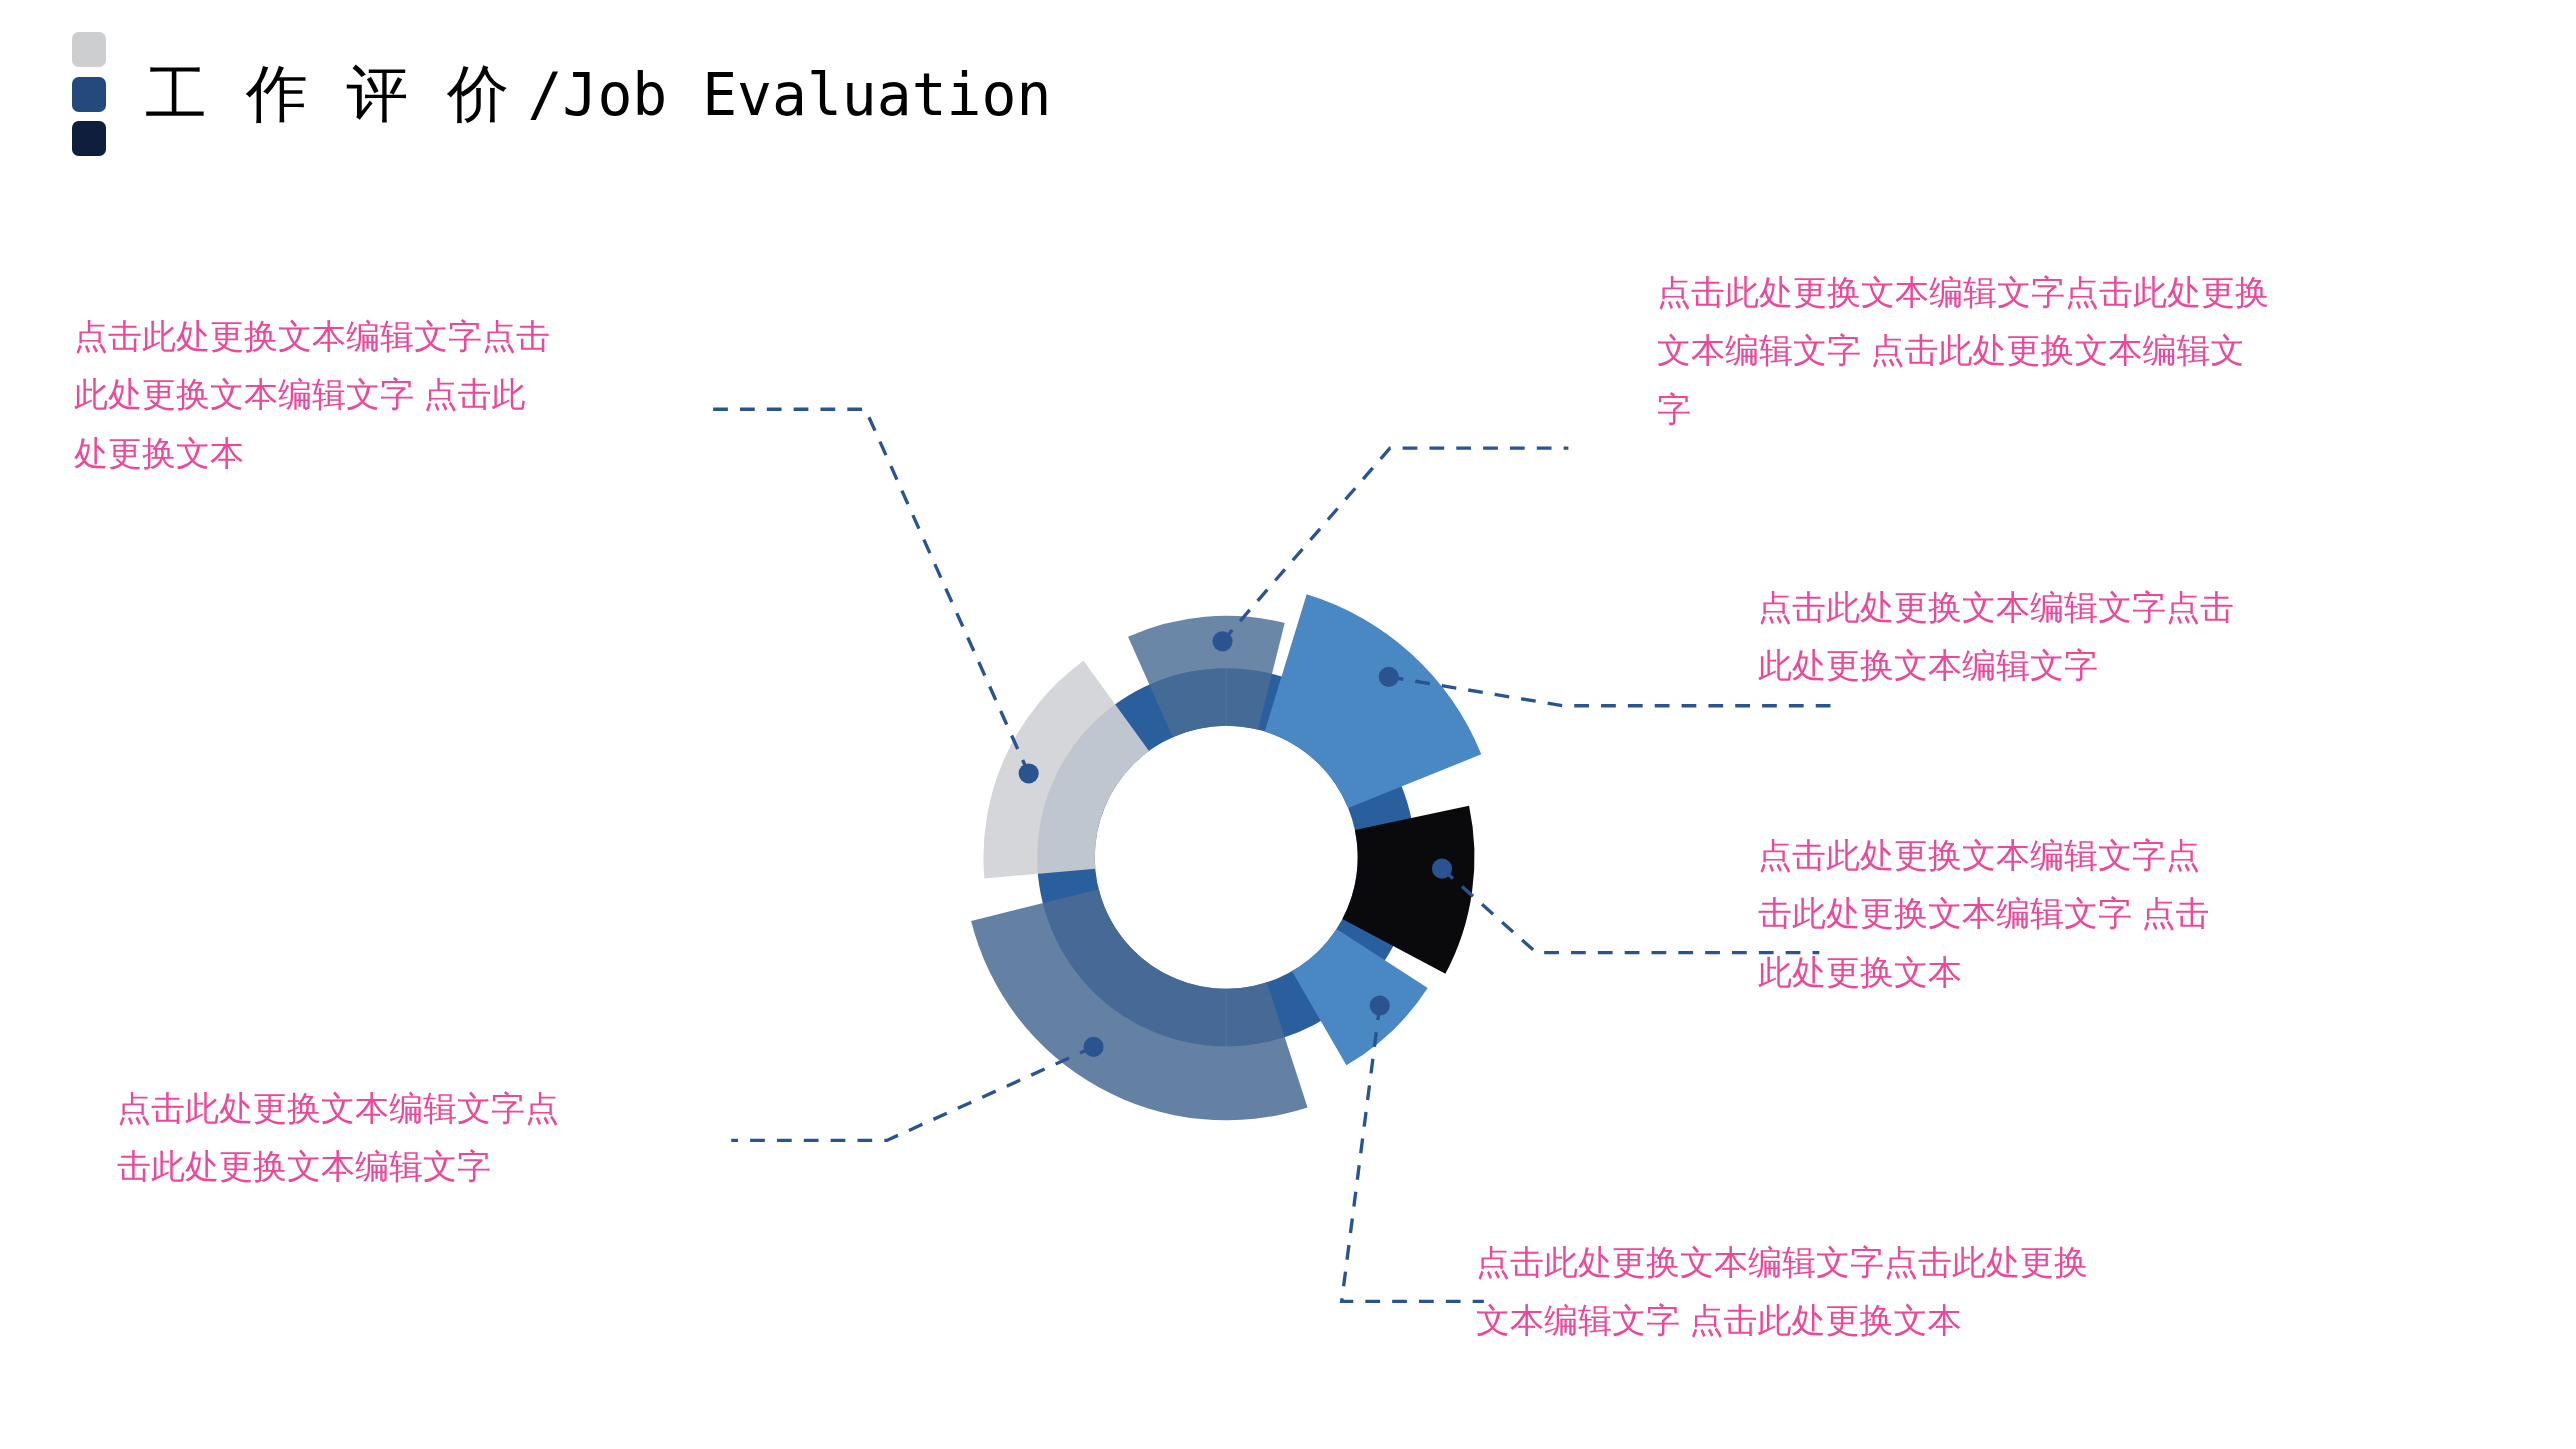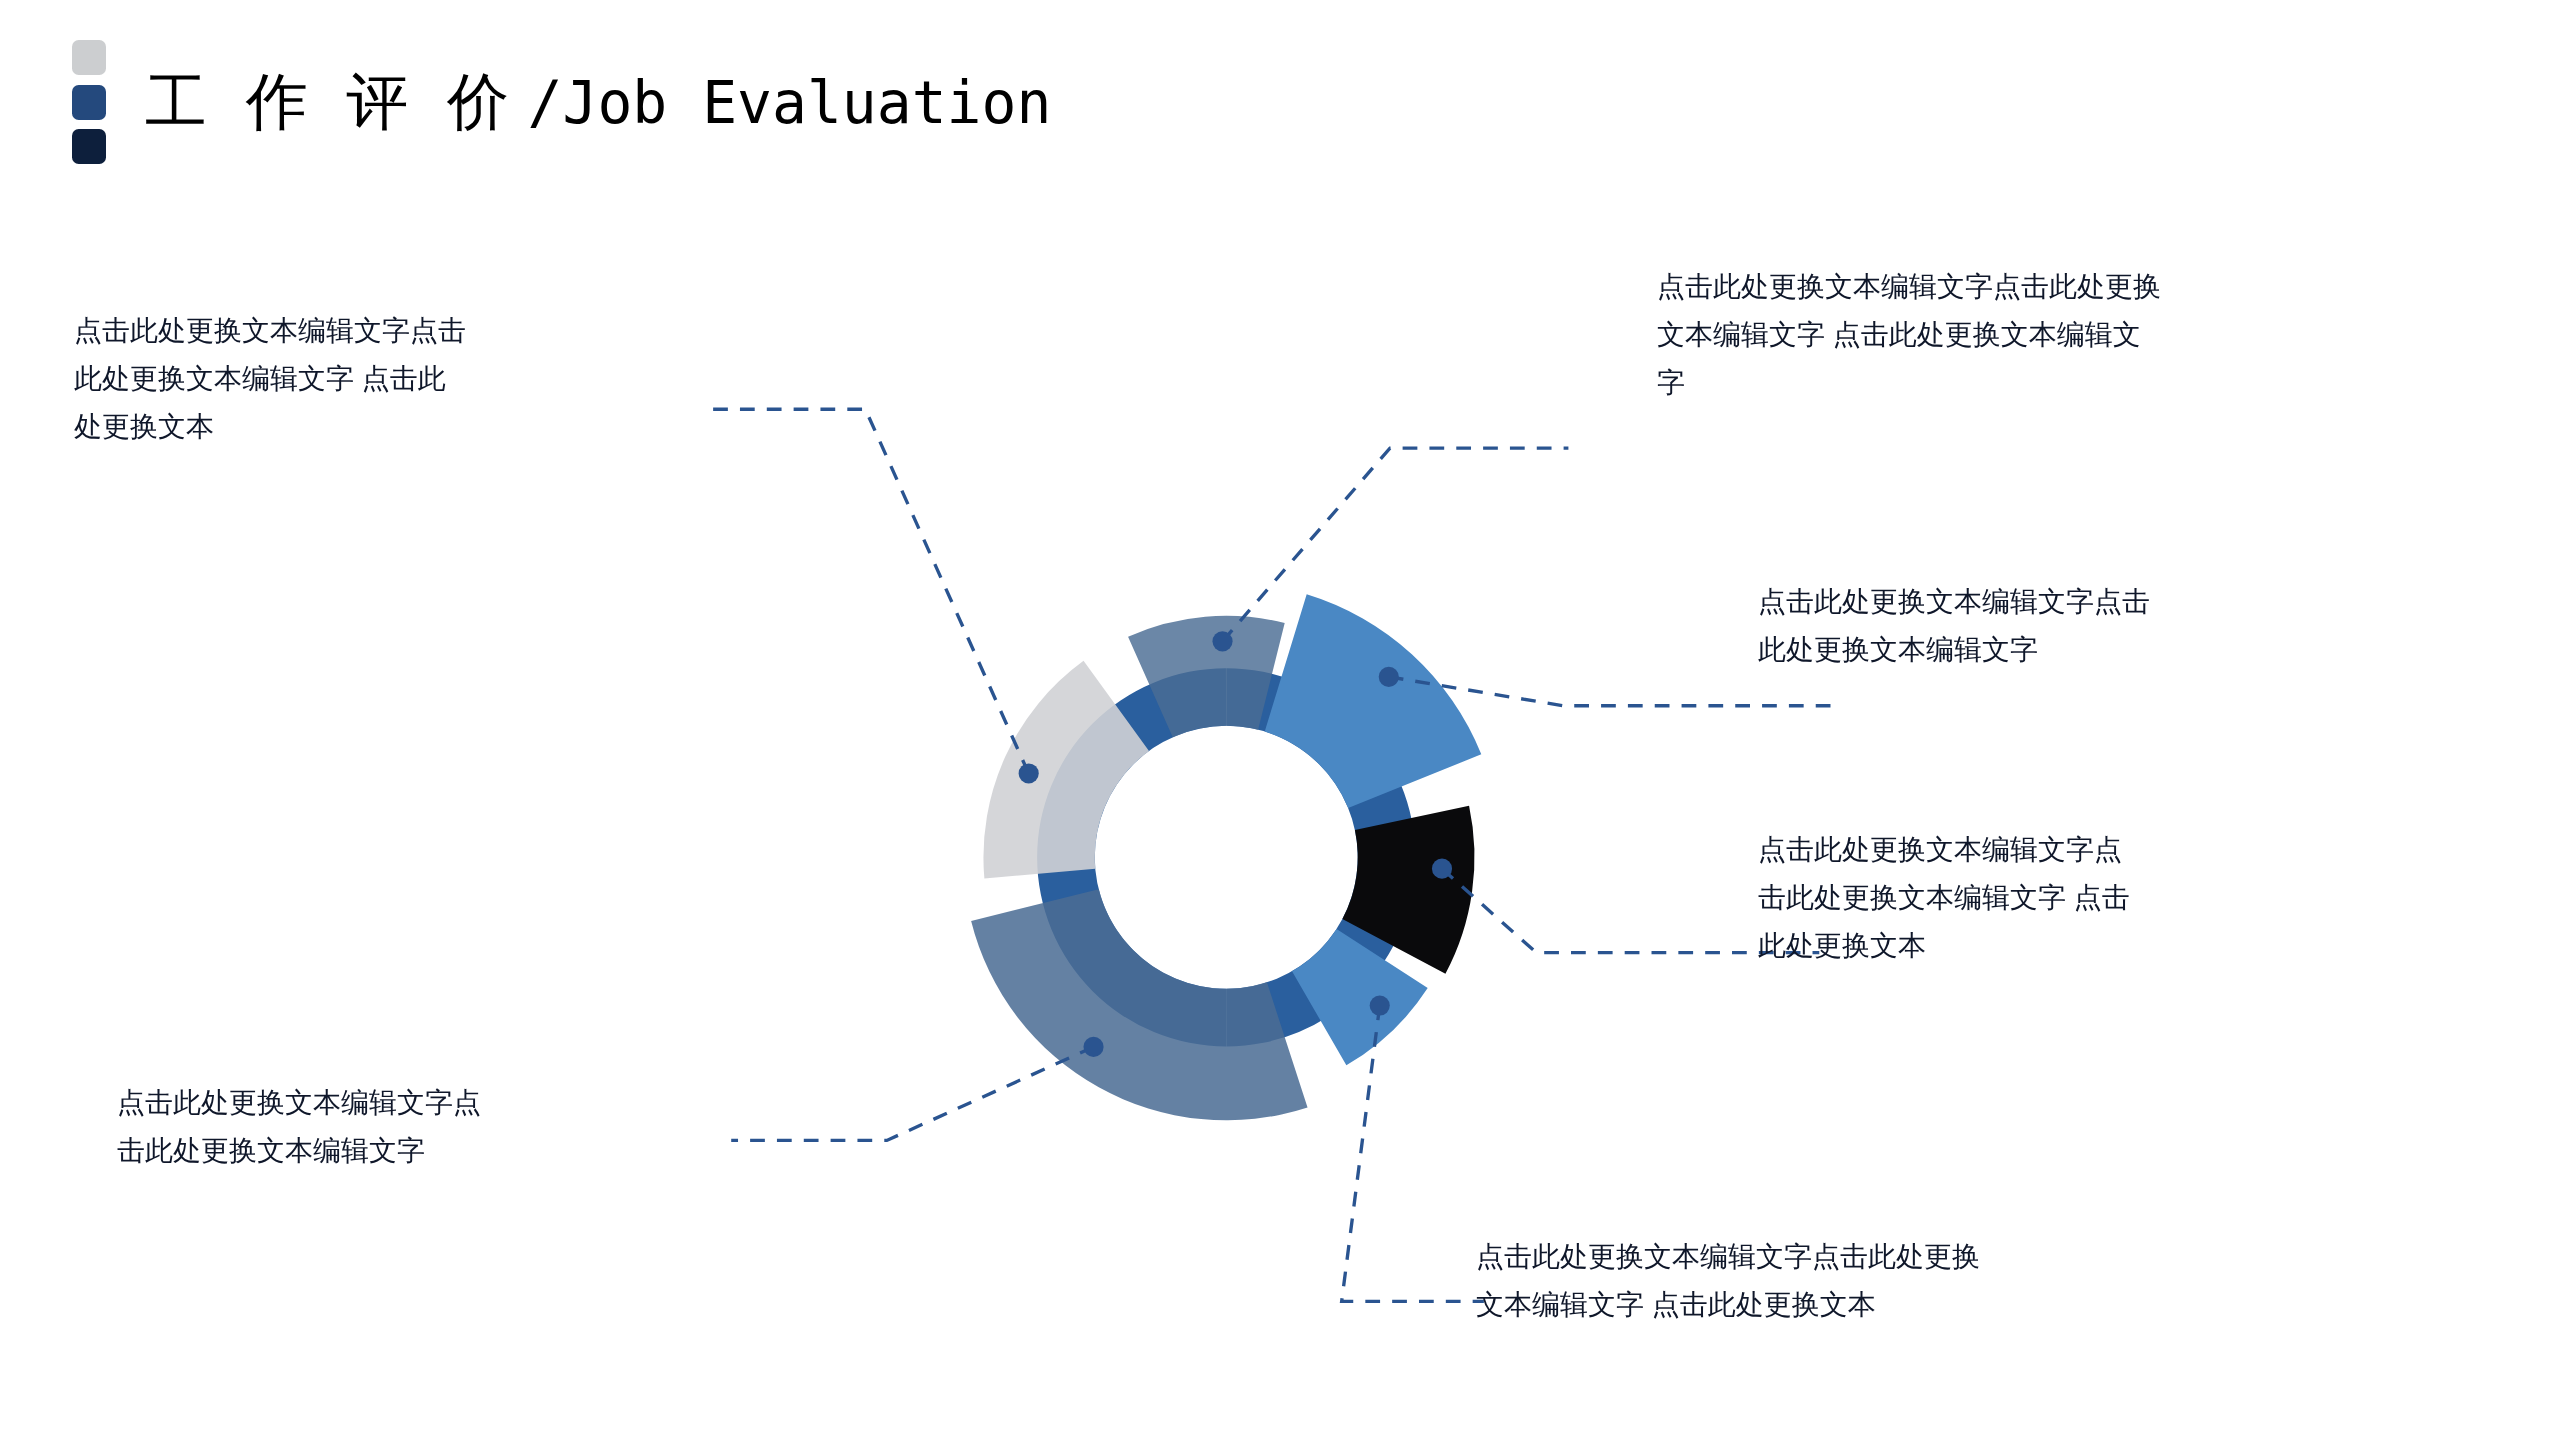--- a/index.html
+++ b/index.html
@@ -13,21 +13,21 @@
     position: relative;
     overflow: hidden;
     font-family: "Liberation Sans", "DejaVu Sans", sans-serif;
     color: #000000;
   }
 
   
   #title-block {
     position: absolute;
     left: 72px;
-    top: 28px;
+    top: 20px;
     display: flex;
     align-items: center;
     height: 148px;
   }
   #title-marks {
     display: flex;
     flex-direction: column;
     justify-content: center;
     gap: 9.4px;
     margin-right: 39px;
@@ -63,23 +63,23 @@
     position: absolute;
     left: 0;
     top: 0;
     width: 2576px;
     height: 1449px;
   }
 
   
   .callout {
     position: absolute;
-    font-size: 28px;
+    font-size: 34px;
     line-height: 1.72;
-    color: #0f172a;
+    color: #ec4899;
     white-space: pre-line;
   }
   .callout.right-align { text-align: left; }
   .callout.left-align  { text-align: left; }
 
   #label-tl { left: 74px;  top: 307px;  width: 631px; }
   #label-bl { left: 117px;  top: 1079px; width: 631px; }
   #label-tr { left: 1657px; top: 263px;  width: 805px; }
   #label-r2 { left: 1758px; top: 578px;  width: 745px; }
   #label-r3 { left: 1758px; top: 826px; width: 745px; }

